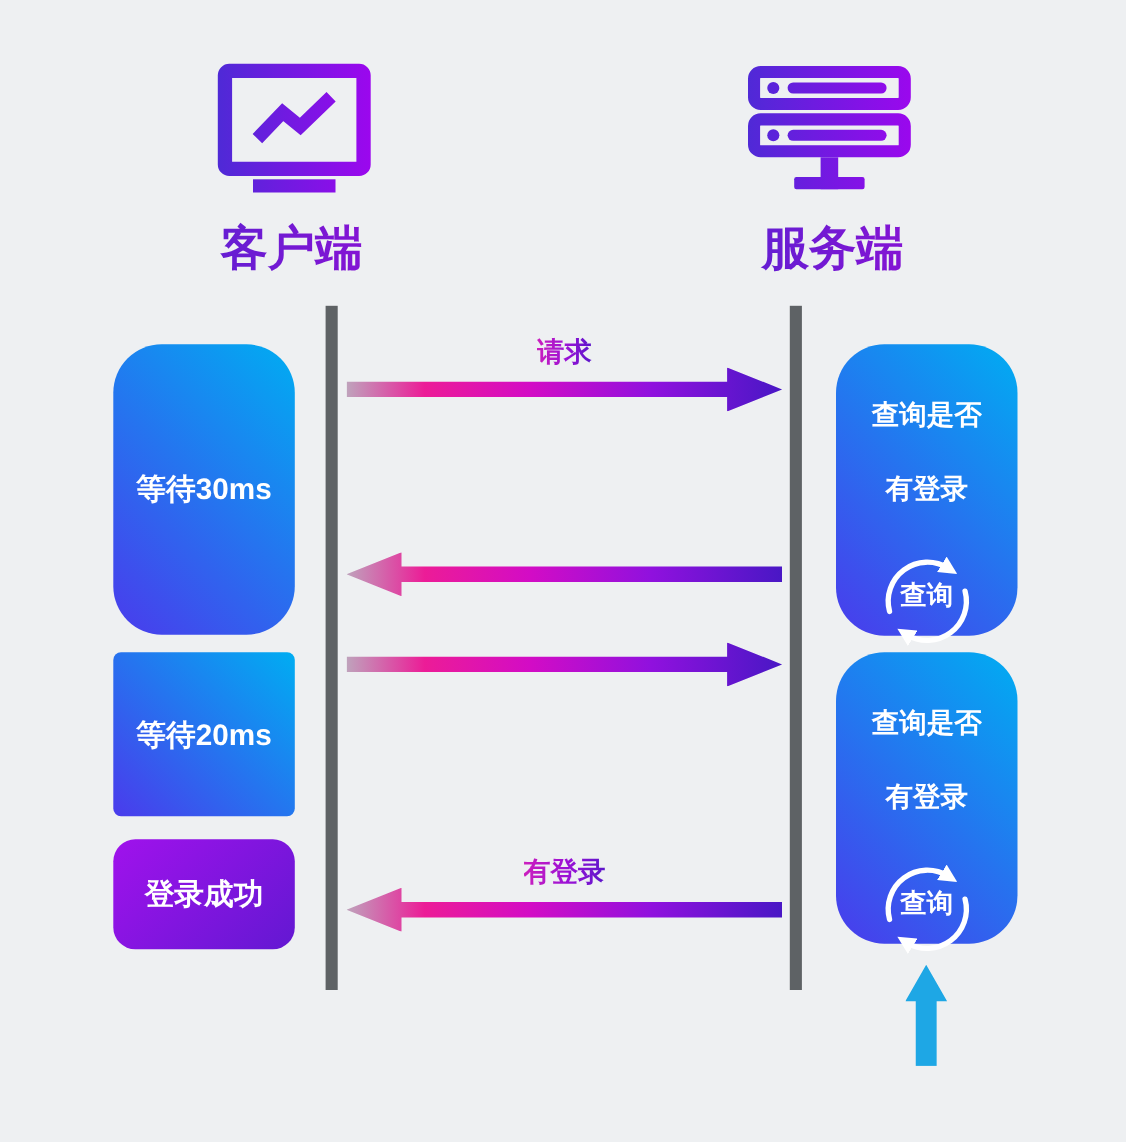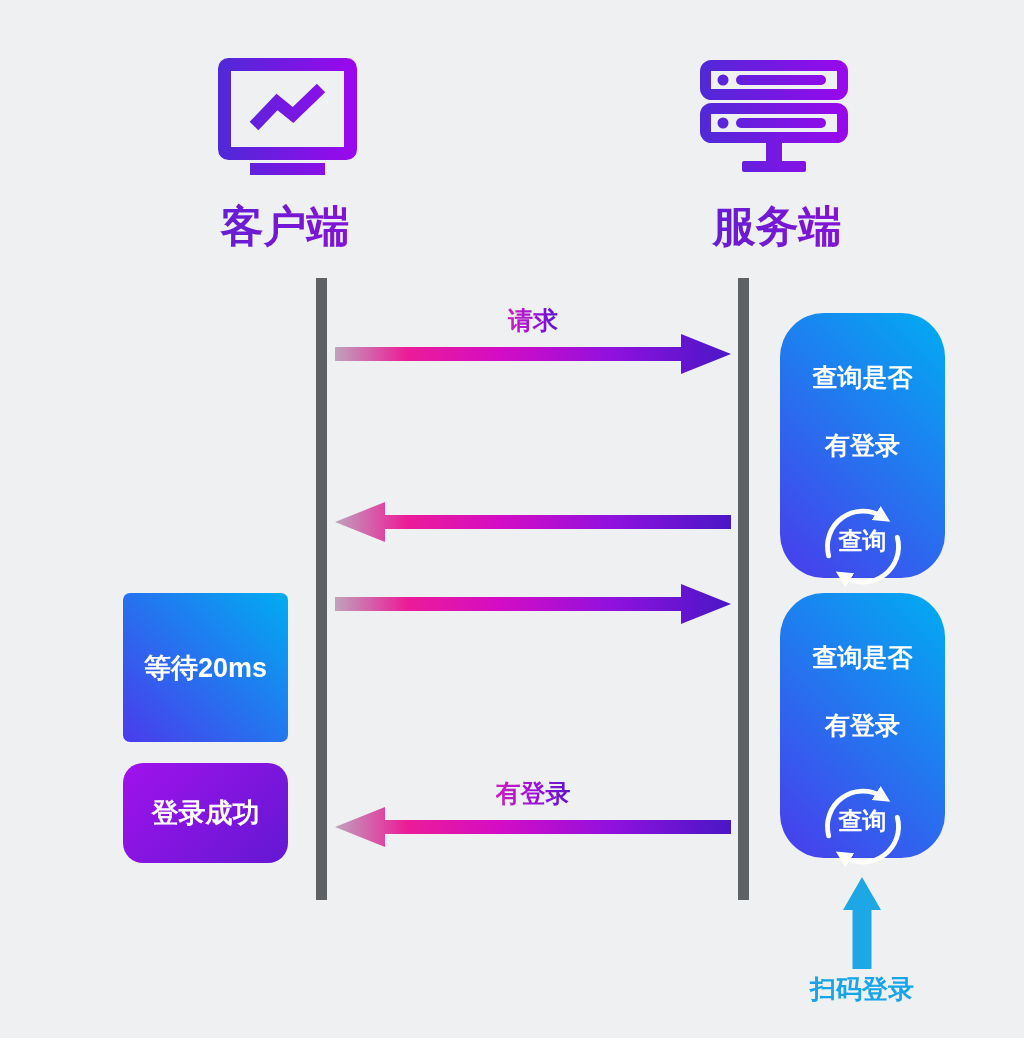--- a/index.html
+++ b/index.html
@@ -1,21 +1,21 @@
 <!DOCTYPE html>
 <html><head>
 <meta charset="utf-8">
 <style>
   html,body{margin:0;padding:0;}
   body{
     font-family:"Liberation Sans","DejaVu Sans",sans-serif;
     background:#EEF0F2;
   }
   .canvas{
-    position:relative;width:994px;height:1038px;background:#EEF0F2;overflow:hidden;margin-left:20px;
+    position:relative;width:994px;height:1038px;background:#EEF0F2;overflow:hidden;
   }
   
   .actor-icon{position:absolute;overflow:visible;}
   .icon-monitor{left:197px;top:57px;}
   .icon-server{left:677px;top:57px;}
   .actor-title{
     position:absolute;top:200px;width:220px;height:52px;line-height:52px;
     text-align:center;font-size:43px;font-weight:700;
     color:#6D14CE;
     background:linear-gradient(90deg,#5B21D2 0%,#8E10D4 100%);
@@ -113,20 +113,23 @@
     <rect x="39" y="61" width="90" height="10" rx="5" fill="url(#gSrv)"></rect>
     <rect x="69" y="86" width="16" height="29" fill="url(#gSrv)"></rect>
     <rect x="45" y="104" width="64" height="11" rx="2" fill="url(#gSrv)"></rect>
   </svg>
 
   <div class="actor-title server-title">服务端</div>
 
   <div class="lifeline lifeline-left"></div>
   <div class="lifeline lifeline-right"></div>
 
+  <div class="state-box state-blue state-1">
+    <span>等待30ms</span>
+  </div>
   <div class="state-box state-blue state-2">
     <span>等待20ms</span>
   </div>
   <div class="state-box state-purple state-3">
     <span>登录成功</span>
   </div>
 
   <div class="message msg-1">
     <div class="msg-label-row">
       <span class="msg-label">请求</span>
@@ -177,15 +180,14 @@
           </marker>
         </defs>
         <path d="M 9.5 65.4 A 44 44 0 0 1 75.3 16.7" fill="none" stroke="#fff" stroke-width="6" stroke-linecap="round" marker-end="url(#lp2)"></path>
         <path d="M 94.5 42.6 A 44 44 0 0 1 28.7 91.3" fill="none" stroke="#fff" stroke-width="6" stroke-linecap="round" marker-end="url(#lp2)"></path>
       </svg>
       <span class="loop-badge">查询</span>
     </div>
   </div>
 
   <div class="scan-arrow"></div>
-  <div class="scan-label">扫码登录</div>
 
 </div>
 
 </body></html>

